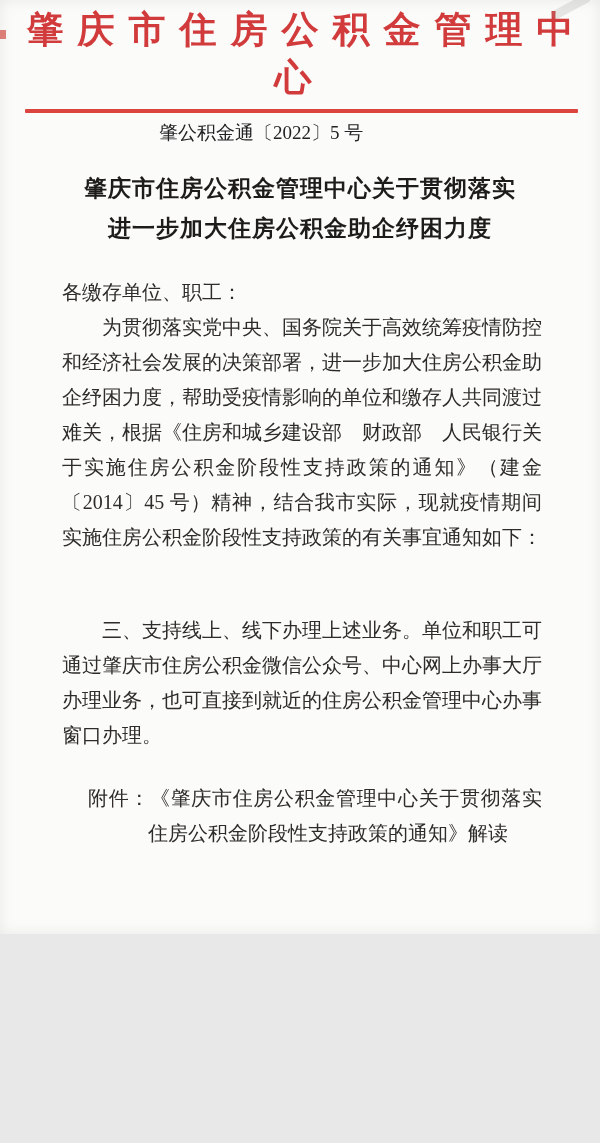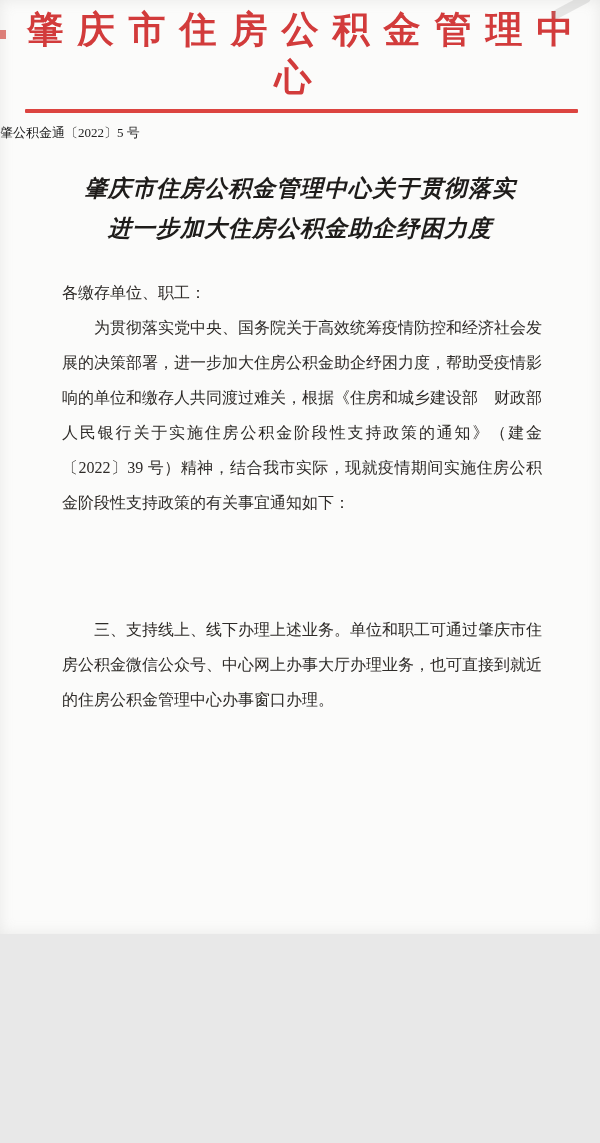--- a/index.html
+++ b/index.html
@@ -33,51 +33,50 @@
   }
   .redline{
     margin:7px 22px 0 25px;
     height:4px;
     background:var(--divider-red);
     border-radius:1px;
   }
   .doc-number{
     margin-top:8px;
     padding-right:78px;
-    text-align:left;
-    font-size:13px;
+    text-align:center;
+    font-size:19px;
     line-height:24px;
     color:#232323;
   }
   .title{
     margin:24px 40px 0 40px;
     text-align:center;
     font-size:23px;
     font-weight:bold;
     line-height:40px;
     letter-spacing:1px;
     color:#1e1c1a;
-    font-style:italic;
   }
   .body-text{
     margin:0 58px 0 62px;
-    font-size:16px;
+    font-size:20px;
     line-height:35px;
     text-align:justify;
     color:var(--ink);
   }
   .salutation{
     margin:26px 0 0 0;
   }
   .para{
     margin:0;
     text-indent:2em;
   }
   .gap-before{
-    margin-top:92px;
+    margin-top:58px;
   }
   .attachment{
     margin:28px 58px 0 62px;
     font-size:20px;
     line-height:35px;
     padding-left:86px;
     text-indent:-60px;
     text-align:justify;
     color:var(--ink);
   }
@@ -122,27 +121,28 @@
   <div class="doc-number">肇公积金通〔2022〕5 号</div>
 
   <h1 class="title">
     <span>肇庆市住房公积金管理中心关于贯彻落实</span><br>
     <span>进一步加大住房公积金助企纾困力度</span>
   </h1>
 
   <div class="body-text">
     <p class="salutation">各缴存单位、职工：</p>
 
-    <p class="para">为贯彻落实党中央、国务院关于高效统筹疫情防控和经济社会发展的决策部署，进一步加大住房公积金助企纾困力度，帮助受疫情影响的单位和缴存人共同渡过难关，根据《住房和城乡建设部　财政部　人民银行关于实施住房公积金阶段性支持政策的通知》（建金〔2022〕39 号）精神，结合我市实际，现就疫情期间实施住房公积金阶段性支持政策的有关事宜通知如下：</p>
+    <p class="para">为贯彻落实党中央、国务院关于高效统筹疫情防控和经济社会发展的决策部署，进一步加大住房公积金助企纾困力度，帮助受疫情影响的单位和缴存人共同渡过难关，根据《住房和城乡建设部　财政部　人民银行关于实施住房公积金阶段性支持政策的通知》（建金〔2014〕45 号）精神，结合我市实际，现就疫情期间实施住房公积金阶段性支持政策的有关事宜通知如下：</p>
 
 
 
     <p class="para gap-before">三、支持线上、线下办理上述业务。单位和职工可通过肇庆市住房公积金微信公众号、中心网上办事大厅办理业务，也可直接到就近的住房公积金管理中心办事窗口办理。</p>
   </div>
 
+  <div class="attachment">附件：《肇庆市住房公积金管理中心关于贯彻落实住房公积金阶段性支持政策的通知》解读</div>
 
   <svg class="seal" viewBox="0 0 130 130" xmlns="http://www.w3.org/2000/svg">
     <circle cx="65" cy="65" r="60" fill="none" stroke="var(--seal-red)" stroke-width="3.5"></circle>
     <path id="sealArc" d="M 23.4 89 A 48 48 0 1 1 106.6 89" fill="none"></path>
     <text font-size="16" font-weight="bold" font-family="Liberation Serif, DejaVu Serif, serif" fill="var(--seal-red)">
       <textPath href="#sealArc" textLength="240" lengthAdjust="spacing">肇庆市住房公积金管理中心</textPath>
     </text>
     <polygon points="65,49 70.2,62.9 85,63.5 73.4,72.7 77.3,87 65,78.8 52.7,87 56.6,72.7 45,63.5 59.8,62.9" fill="var(--seal-red)" transform="rotate(-8 65 68)"></polygon>
   </svg>
 

